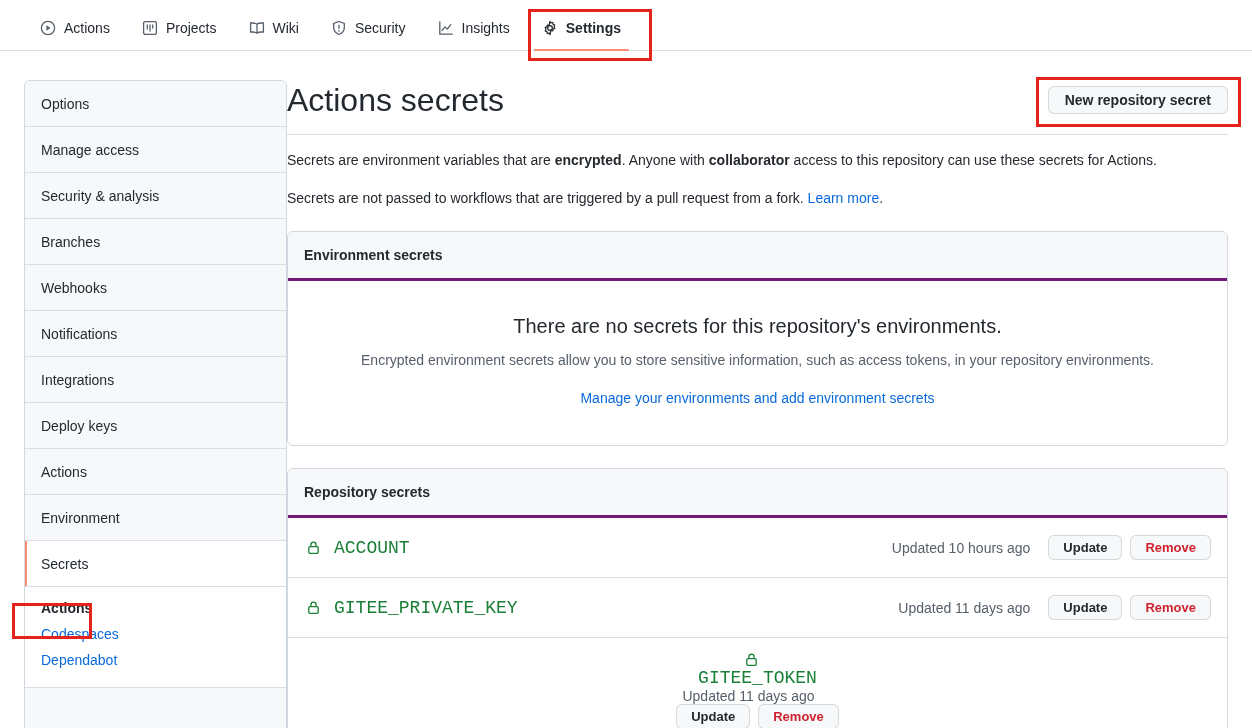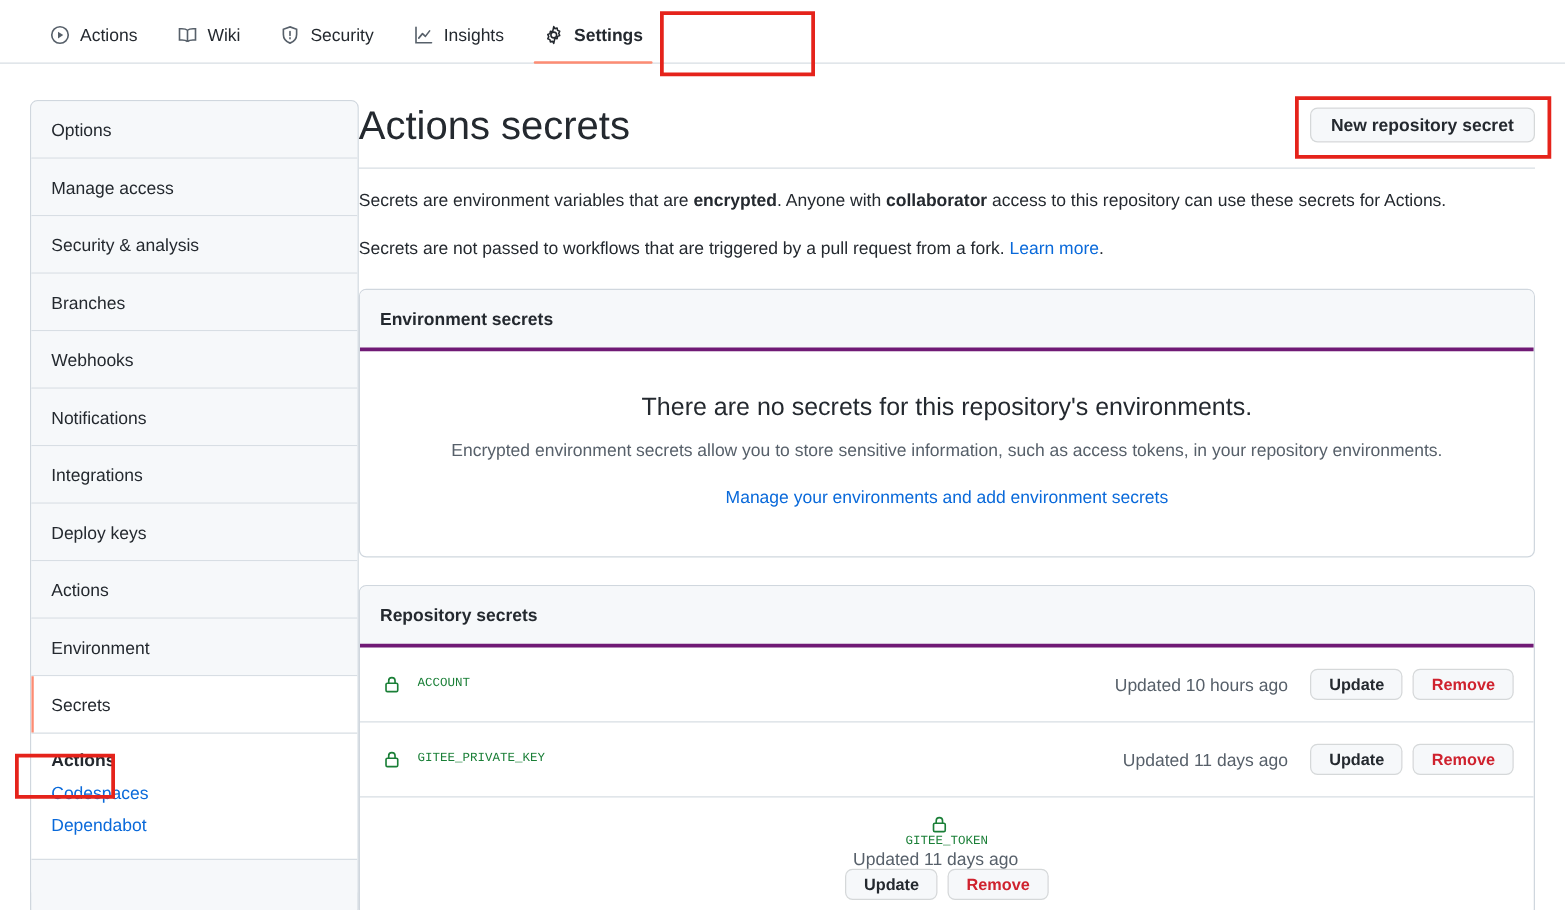--- a/index.html
+++ b/index.html
@@ -204,21 +204,21 @@
   .secret-row:last-child { border-bottom: none; flex-direction: column; }
   .lock-ico {
     flex: none;
     width: 18px; height: 18px;
     margin-right: 12px;
     color: #1a7f37;
     display: flex; align-items: center; justify-content: center;
   }
   .secret-name {
     font-family: "Liberation Mono", monospace;
-    font-size: 10px;
+    font-size: 18px;
     color: #1a7f37;
     flex: 1;
     white-space: nowrap;
     overflow: hidden;
   }
   .updated {
     font-size: 14px;
     color: #57606a;
     margin-right: 18px;
     white-space: nowrap;
@@ -245,20 +245,29 @@
   <div class="nav-item">
     <span class="nav-ico">
       <svg width="16" height="16" viewBox="0 0 16 16" fill="none" stroke="currentColor" stroke-width="1.3">
         <circle cx="8" cy="8" r="6.6"></circle>
           <path d="M6.4 5.3l4.2 2.7-4.2 2.7z" fill="currentColor" stroke="none"></path>
       </svg>
     </span>
     <span>Actions</span>
   </div>
 
+  <div class="nav-item">
+    <span class="nav-ico">
+      <svg width="16" height="16" viewBox="0 0 16 16" fill="none" stroke="currentColor" stroke-width="1.3">
+        <rect x="1.6" y="1.6" width="12.8" height="12.8" rx="1.6"></rect>
+        <path d="M5.3 4.4v5M8 4.4v7M10.7 4.4v4"></path>
+      </svg>
+    </span>
+    <span>Projects</span>
+  </div>
 
   <div class="nav-item">
     <span class="nav-ico">
       <svg width="16" height="16" viewBox="0 0 16 16" fill="none" stroke="currentColor" stroke-width="1.3">
         <path d="M8 4.2C6.9 3.2 5.3 3 3.5 3H1.6v9h2c1.7 0 3.3.3 4.4 1.2M8 4.2c1.1-1 2.7-1.2 4.5-1.2h1.9v9h-2c-1.7 0-3.3.3-4.4 1.2M8 4.2v9"></path>
       </svg>
     </span>
     <span>Wiki</span>
   </div>
 

